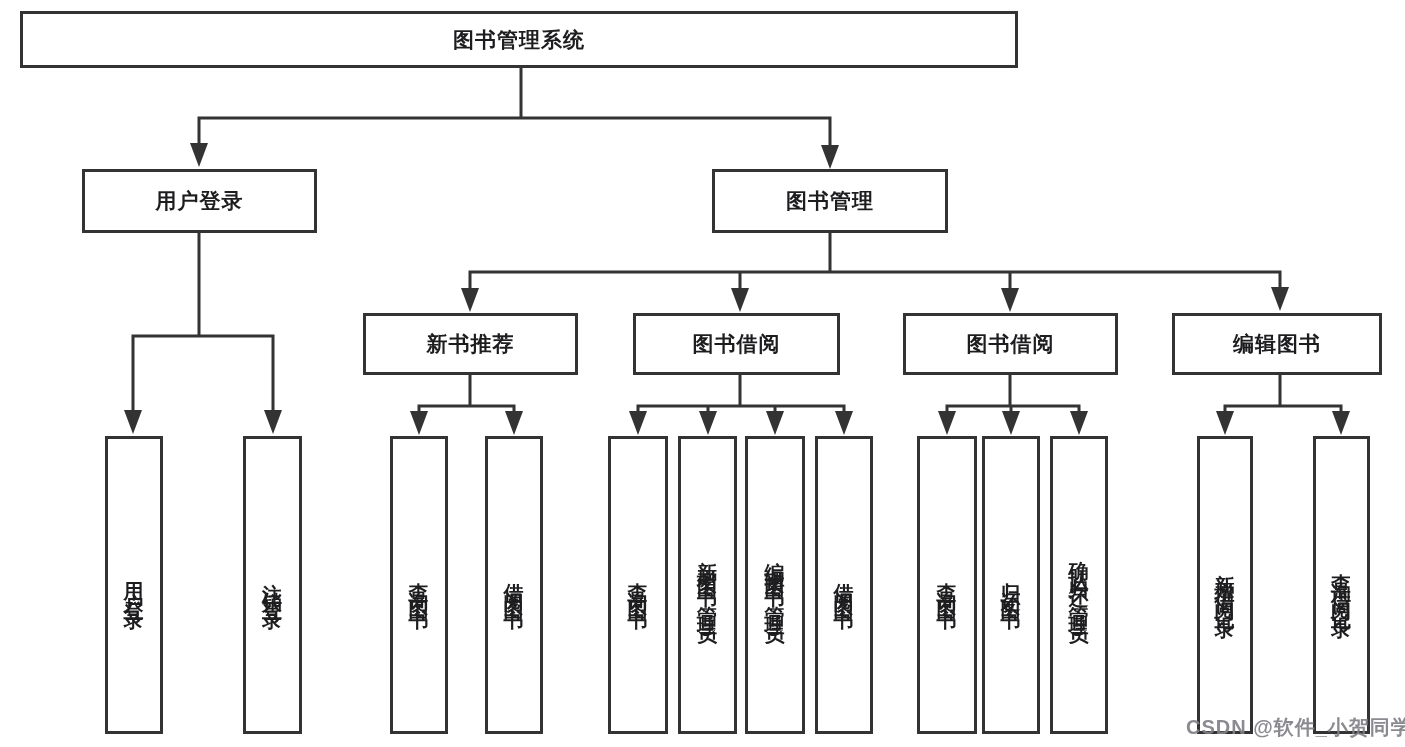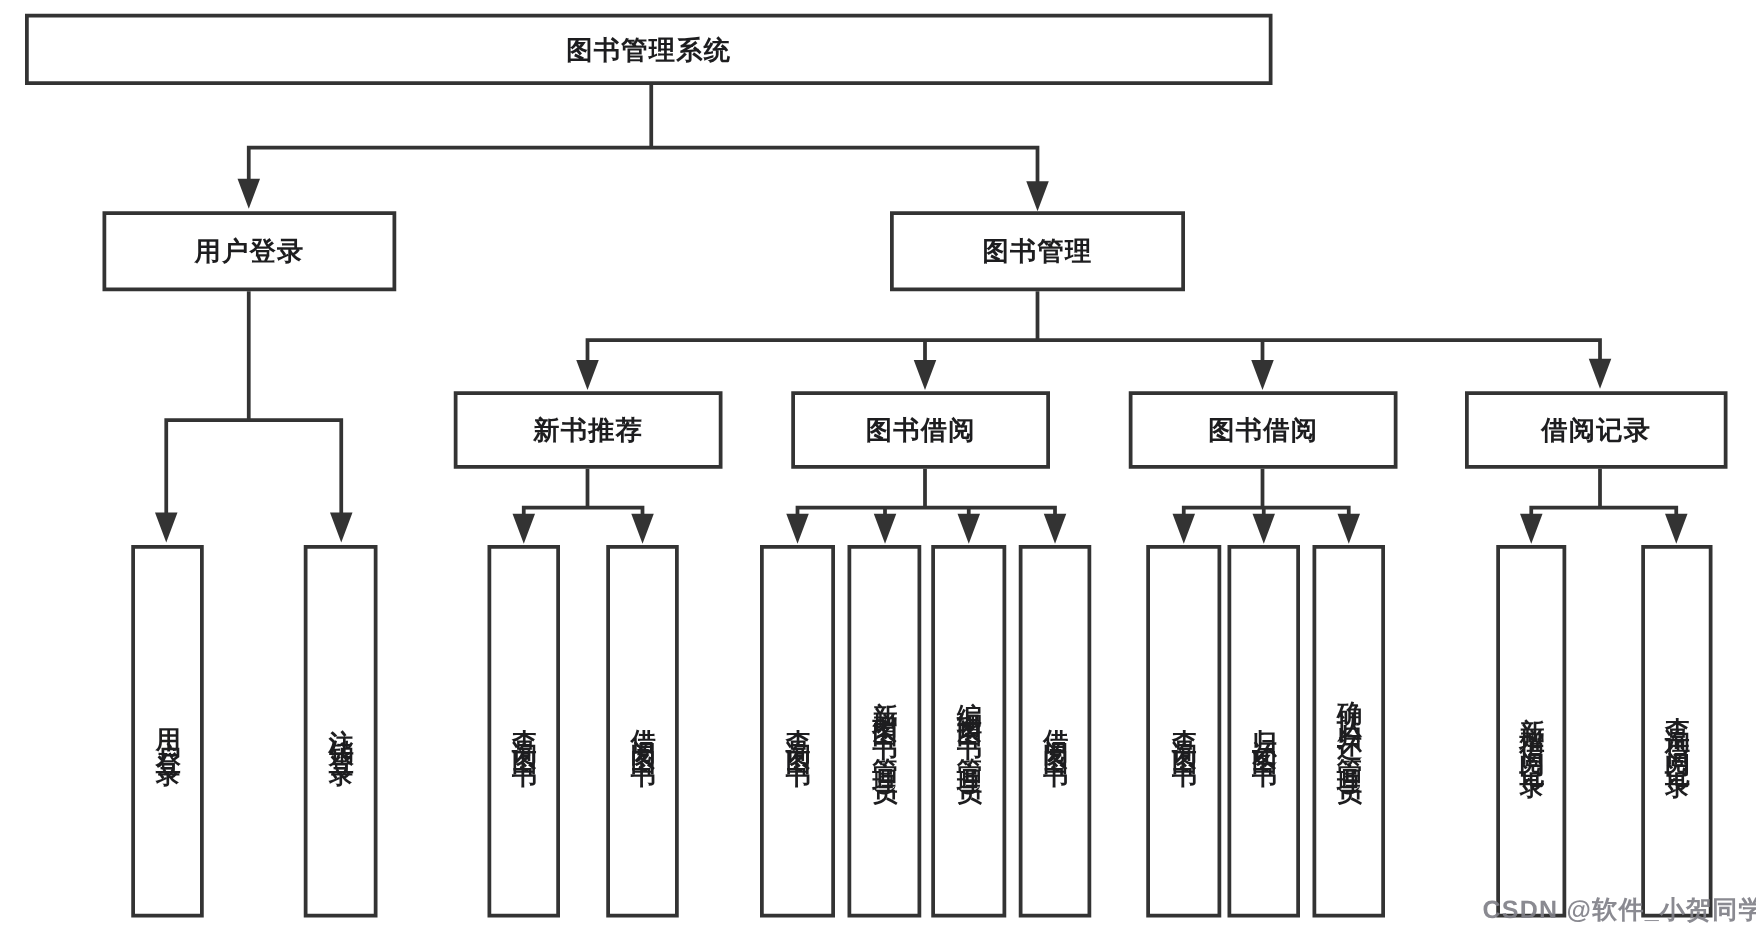--- a/index.html
+++ b/index.html
@@ -113,21 +113,21 @@
   <div class="node" style="left:712px;top:169px;width:236px;height:64px">
     <span class="hlabel">图书管理</span>
   </div>
   <div class="node" style="left:633px;top:313px;width:207px;height:62px">
     <span class="hlabel">图书借阅</span>
   </div>
   <div class="node" style="left:903px;top:313px;width:215px;height:62px">
     <span class="hlabel">图书借阅</span>
   </div>
   <div class="node" style="left:1172px;top:313px;width:210px;height:62px">
-    <span class="hlabel">借阅记录</span>
+    <span class="hlabel">编辑图书</span>
   </div>
 
   <div class="node vbox" style="left:105px;width:58px">
     <span class="vlabel">用户登录</span>
   </div>
   <div class="node vbox" style="left:243px;width:59px">
     <span class="vlabel">注销登录</span>
   </div>
 
   <div class="node vbox" style="left:390px;width:58px">

